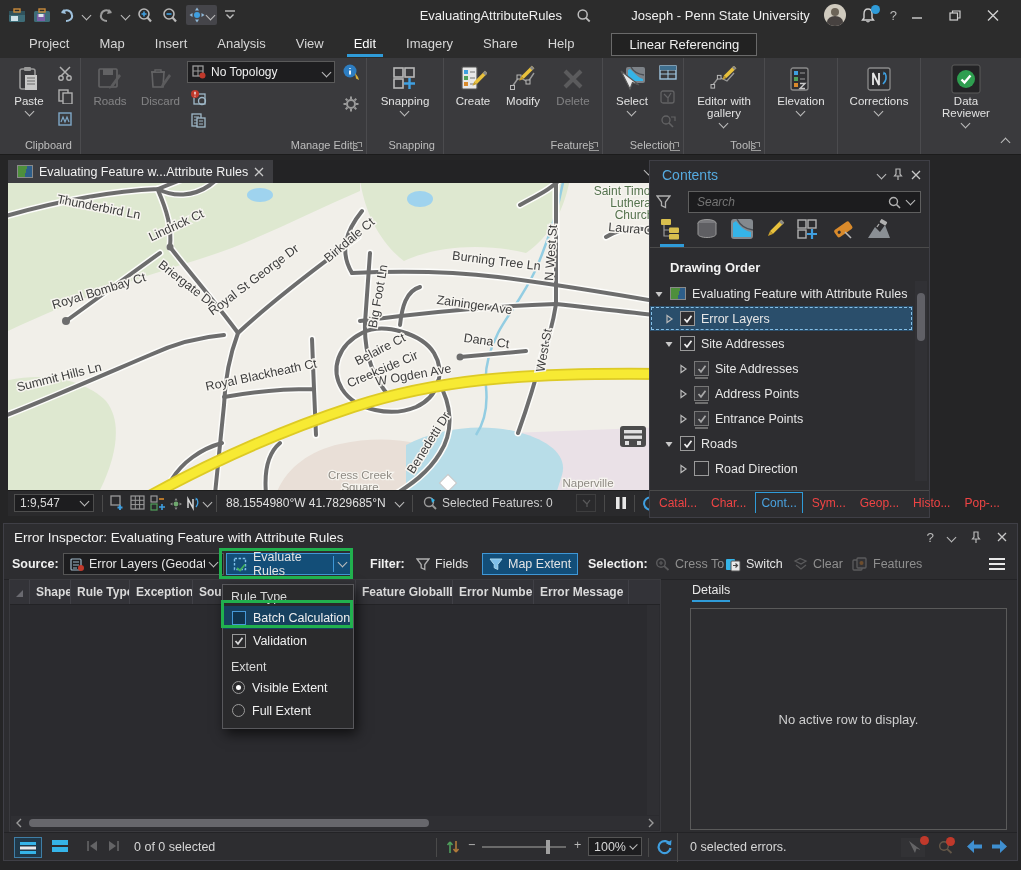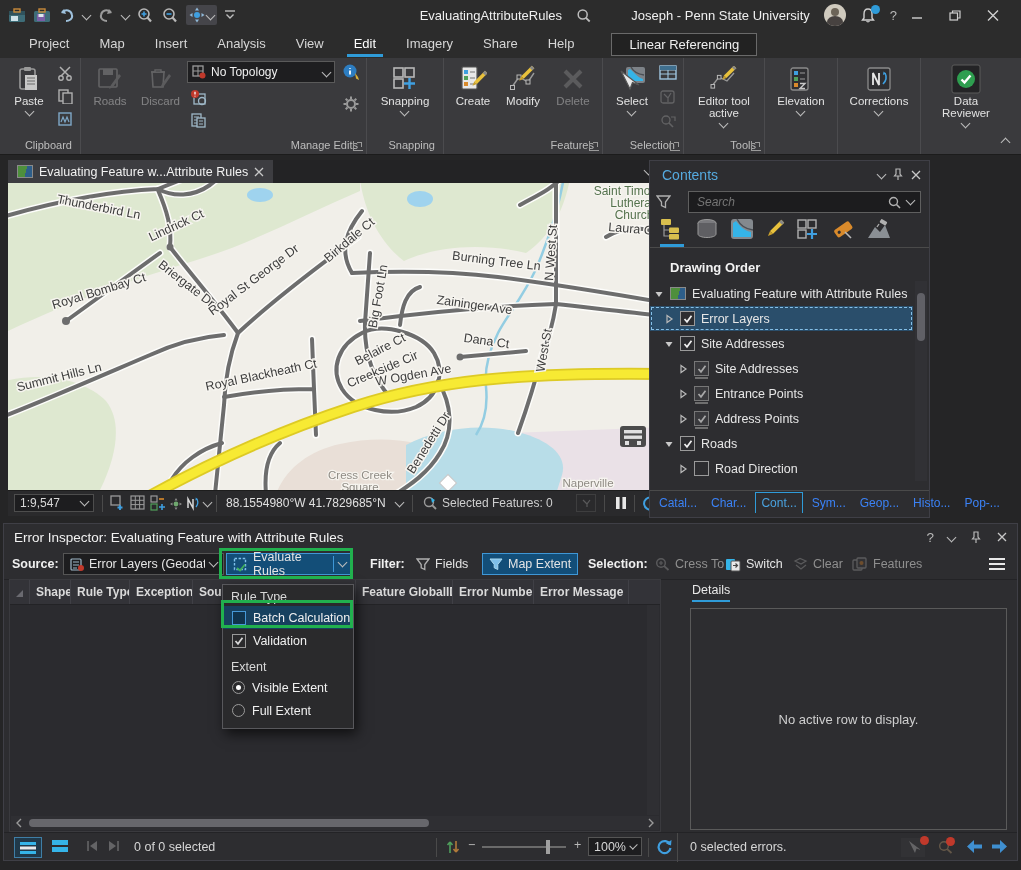--- a/index.html
+++ b/index.html
@@ -59,21 +59,21 @@
   .ctree{position:relative;height:200px;overflow:hidden}
   .trow{height:25px;display:flex;align-items:center;gap:6px;font-size:12.5px;color:#e6e6e6;box-sizing:border-box;padding-right:20px}
   .trow.sel{background:#2a4e6b;outline:1px dashed #85c0e8;outline-offset:-2px;margin-right:16px}
   .exp{width:10px;height:10px;flex:0 0 10px}
   .cbx{width:13px;height:13px;border:1px solid #9a9a9a;background:#2d2d30;display:inline-flex;align-items:center;justify-content:center;color:#f0f0f0;flex:0 0 13px;position:relative}
   .cbx.muted{border-color:#777;color:#a8a8a8;background:#3a3a3d}
   .cbx.muted:after{content:"";position:absolute;left:0;right:0;bottom:-4px;height:2px;background:#6f6f6f}
   .cscroll{position:absolute;right:2px;top:0;bottom:0;width:12px;background:#313135}
   .cthumb{position:absolute;left:2px;width:8px;border-radius:4px;background:#606066}
   .cbottabs{display:flex;align-items:center;gap:4px;border-top:1px solid #4a4a4a;height:23px;padding-left:4px;margin-top:9px}
-  .btab{padding:3px 5px;font-size:12px;color:#3b82f6}
+  .btab{padding:3px 5px;font-size:12px;color:#ef4444}
   .btab.on{color:#4aa3e0;border:1px solid #2f9bd8;border-bottom:none;background:#2d2d30}
   
   .errpanel{left:3px;top:523px;width:1015px;height:338px;background:#2d2d30;border:1px solid #3f3f46;box-sizing:border-box}
   .etitle{height:26px;display:flex;align-items:center;padding:0 10px;font-size:13.5px;color:#f2f2f2}
   .etoolbar{position:relative;height:29px;border-bottom:1px solid #232326}
   .etoolbar .lab{font-weight:bold;font-size:12.5px;color:#f0f0f0;position:absolute;top:7px}
   .tbtn{position:absolute;top:3px;height:22px;display:flex;align-items:center;gap:5px;padding:0 6px;font-size:12.5px;color:#e4e4e4;box-sizing:border-box}
   .tbtn.blue{background:#134e78;border:1px solid #3f97d6}
   .tbtn.off{color:#8f8f8f}
   .egrid{position:absolute;left:5px;top:55px;width:652px;height:253px;background:#2b2b2f;border:1px solid #3a3a3e;box-sizing:border-box}
@@ -450,21 +450,21 @@
               <path d="M2,20 L9,11 L17,15 L24,7" fill="none" stroke="#9a9a9a" stroke-width="1.3"></path>
               <rect x="1" y="18.5" width="3.6" height="3.6" fill="#3a3a3d" stroke="#b8b8b8"></rect>
               <rect x="7.4" y="9.4" width="3.6" height="3.6" fill="#3a3a3d" stroke="#b8b8b8"></rect>
               <g transform="rotate(45 18 8)">
                 <rect x="16.2" y="-2" width="3.6" height="14" fill="#e8c13c"></rect>
                 <path d="M16.2,12 L18,16 L19.8,12 Z" fill="#caa12c"></path>
                 <rect x="16.2" y="-2" width="3.6" height="2.6" fill="#888"></rect>
               </g>
             </svg>
           </span>
-        <span style="white-space:pre-line">Editor tool active</span>
+        <span style="white-space:pre-line">Editor with gallery</span>
         <span class="chev"></span>
       </div>
     </div>
     <div class="rlabel">Tools</div>
     <span class="launcher"></span>
   </div>
 
   <div class="rgroup">
     <div class="rbody" style="justify-content:center;width:62px">
       <div class="bigbtn">
@@ -847,32 +847,32 @@
       </div>
       <div class="trow" style="padding-left: 28px;">
         <svg class="exp" viewBox="0 0 10 10">
           <path d="M3,1.5 L8,5 L3,8.5 Z" fill="none" stroke="#b9b9b9" stroke-width="1.2"></path>
         </svg>
         <span class="cbx muted">
           <svg width="10" height="10">
             <path d="M1.5,5 L4,7.8 L8.5,1.8" fill="none" stroke="currentColor" stroke-width="1.7"></path>
           </svg>
         </span>
-        <span>Entrance Points</span>
+        <span>Address Points</span>
       </div>
       <div class="trow" style="padding-left: 28px;">
         <svg class="exp" viewBox="0 0 10 10">
           <path d="M3,1.5 L8,5 L3,8.5 Z" fill="none" stroke="#b9b9b9" stroke-width="1.2"></path>
         </svg>
         <span class="cbx muted">
           <svg width="10" height="10">
             <path d="M1.5,5 L4,7.8 L8.5,1.8" fill="none" stroke="currentColor" stroke-width="1.7"></path>
           </svg>
         </span>
-        <span>Address Points</span>
+        <span>Entrance Points</span>
       </div>
       <div class="trow" style="padding-left: 14px;">
         <svg class="exp" viewBox="0 0 10 10">
           <path d="M1.5,3 L8.5,3 L5,8 Z" fill="#c9c9c9"></path>
         </svg>
         <span class="cbx">
           <svg width="10" height="10">
             <path d="M1.5,5 L4,7.8 L8.5,1.8" fill="none" stroke="currentColor" stroke-width="1.7"></path>
           </svg>
         </span>

